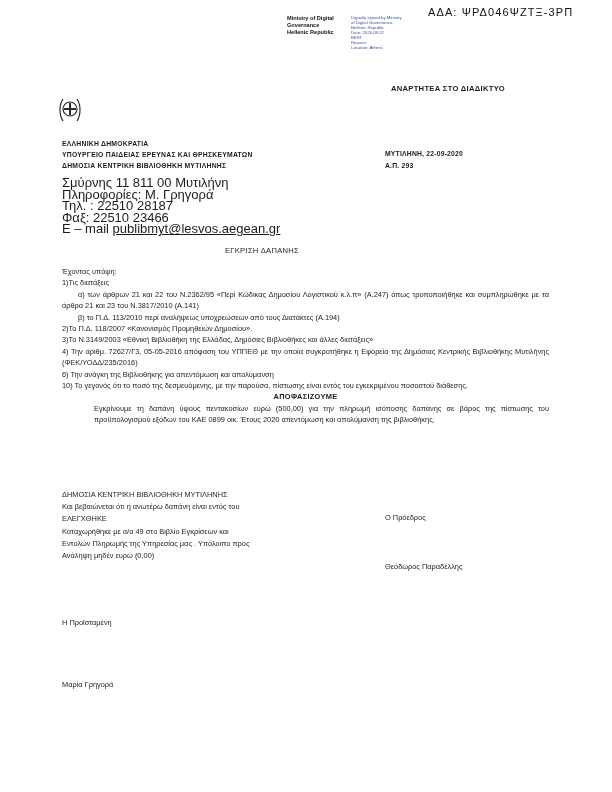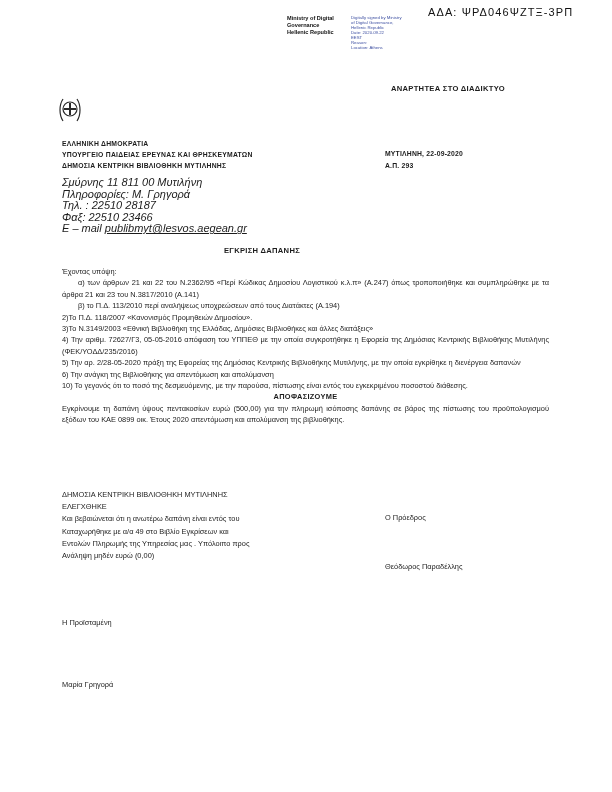--- a/index.html
+++ b/index.html
@@ -26,31 +26,31 @@
   .anartitea{
     top:84px;left:245px;width:260px;
     text-align:right;font-weight:bold;font-size:7.6px;letter-spacing:0.3px;
   }
 
   .emblem{top:96px;left:57px;width:26px;height:28px;}
 
   .issuer{top:138px;left:62px;font-weight:bold;font-size:6.8px;line-height:11px;letter-spacing:0.25px;}
   .hdr-right{top:148px;left:385px;font-weight:bold;font-size:6.8px;line-height:11.5px;letter-spacing:0.2px;}
 
-  .contact{top:177px;left:62px;font-size:11px;line-height:11.6px;font-style:italic;}
+  .contact{top:177px;left:62px;font-size:13px;line-height:11.6px;}
   .contact a{color:#1c1c1c;text-decoration:underline;cursor:pointer;}
 
-  .doc-title{top:246px;left:0;width:524px;text-align:center;font-weight:bold;font-size:7.6px;letter-spacing:0.3px;}
+  .doc-title{top:246px;left:0;width:524px;text-align:center;font-weight:normal;font-size:7.6px;letter-spacing:0.3px;}
 
   .body-text{top:266px;left:62px;width:487px;font-size:7.4px;line-height:11.4px;}
   .body-text .para{text-align:justify;}
   .body-text .indent{text-indent:16px;}
 
   .decision-heading{text-align:center;font-weight:bold;letter-spacing:0.3px;}
-  .decision-para{text-align:justify;}
+  .decision-para{text-align:justify;margin-left:32px;}
 
   .footer-left{top:489px;left:62px;font-size:7.4px;line-height:12.2px;}
   .sig-right{font-size:7.4px;}
   .president-title{top:513px;left:385px;}
   .president-name{top:562px;left:385px;}
   .head-title{top:618px;left:62px;font-size:7.4px;}
   .head-name{top:680px;left:62px;font-size:7.4px;}
 </style>
 </head>
 <body>
@@ -108,36 +108,36 @@
     <div>Πληροφορίες: Μ. Γρηγορά</div>
     <div>Τηλ. : 22510 28187</div>
     <div>Φαξ:  22510 23466</div>
     <div><span>E – mail </span><a>publibmyt@lesvos.aegean.gr</a></div>
   </div>
 
   <div class="abs doc-title">ΕΓΚΡΙΣΗ ΔΑΠΑΝΗΣ</div>
 
   <div class="abs body-text">
     <div class="para">Έχοντας υπόψη:</div>
+    <div class="para">1)Τις διατάξεις</div>
     <div class="para indent">α) των άρθρων 21 και 22 του Ν.2362/95 «Περί Κώδικας Δημοσίου Λογιστικού κ.λ.π» (Α.247) όπως τροποποιήθηκε και συμπληρώθηκε με τα άρθρα 21 και 23 του Ν.3817/2010 (Α.141)</div>
     <div class="para indent">β) το Π.Δ. 113/2010 περί αναλήψεως υποχρεώσεων από τους Διατάκτες (Α.194)</div>
     <div class="para">2)Το Π.Δ. 118/2007 «Κανονισμός Προμηθειών Δημοσίου».</div>
     <div class="para">3)Το Ν.3149/2003 «Εθνική Βιβλιοθήκη της Ελλάδας, Δημόσιες Βιβλιοθήκες και άλλες διατάξεις»</div>
     <div class="para">4) Την αριθμ. 72627/Γ3, 05-05-2016 απόφαση του ΥΠΠΕΘ με την οποία συγκροτήθηκε η Εφορεία της Δημόσιας Κεντρικής Βιβλιοθήκης Μυτιλήνης (ΦΕΚ/ΥΟΔΔ/235/2016)</div>
-    <div class="para">5) Την  αρ. 2/28-05-2020 πράξη της Εφορείας της Δημόσιας Κεντρικής Βιβλιοθήκης Μυτιλήνης, με την οποία εγκρίθηκε η διενέργεια δαπανών</div>
     <div class="para">6) Την ανάγκη της Βιβλιοθήκης για απεντόμωση και απολύμανση</div>
     <div class="para">10) Το γεγονός ότι το ποσό της δεσμευόμενης, με την παρούσα, πίστωσης είναι εντός του εγκεκριμένου ποσοστού διάθεσης.</div>
     <div class="decision-heading">ΑΠΟΦΑΣΙΖΟΥΜΕ</div>
     <div class="para decision-para">Εγκρίνουμε τη δαπάνη ύψους πεντακοσίων ευρώ (500,00) για την πληρωμή ισόποσης δαπάνης σε βάρος της πίστωσης του προϋπολογισμού εξόδων του ΚΑΕ 0899 οικ. Έτους 2020 απεντόμωση και απολύμανση της βιβλιοθήκης.</div>
   </div>
 
   <div class="abs footer-left">
     <div>ΔΗΜΟΣΙΑ ΚΕΝΤΡΙΚΗ ΒΙΒΛΙΟΘΗΚΗ ΜΥΤΙΛΗΝΗΣ</div>
+    <div>Και βεβαιώνεται ότι η ανωτέρω δαπάνη είναι εντός του</div>
     <div>ΕΛΕΓΧΘΗΚΕ</div>
-    <div>Και βεβαιώνεται ότι η ανωτέρω δαπάνη είναι εντός του</div>
     <div>Καταχωρήθηκε με α/α 49 στο Βιβλίο Εγκρίσεων και</div>
     <div>Εντολών Πληρωμής της Υπηρεσίας μας . Υπόλοιπο προς</div>
     <div>Ανάληψη μηδέν ευρώ (0,00)</div>
   </div>
 
   <div class="abs sig-right president-title">Ο Πρόεδρος</div>
   <div class="abs sig-right president-name">Θεόδωρος Παραδέλλης</div>
 
   <div class="abs head-title">Η Προϊσταμένη</div>
   <div class="abs head-name">Μαρία Γρηγορά</div>

